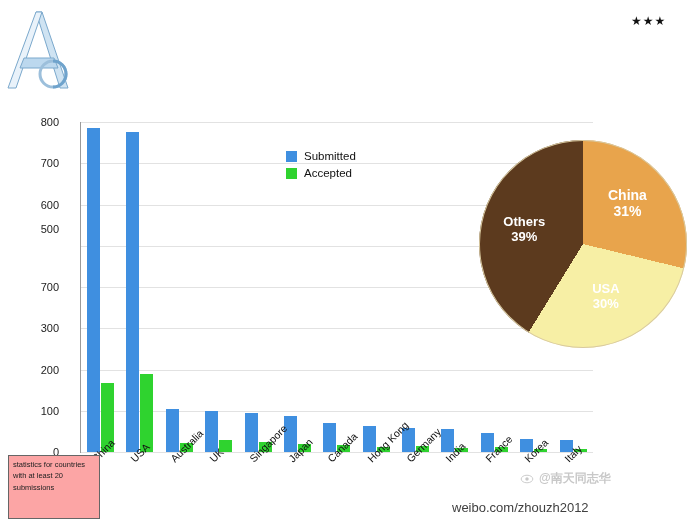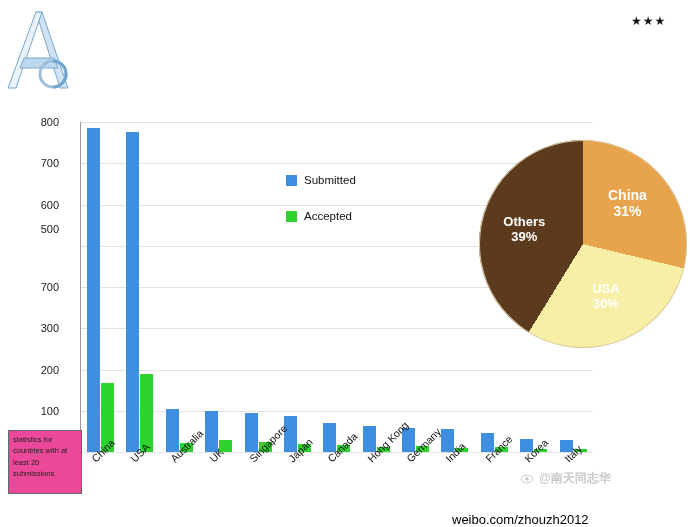--- a/index.html
+++ b/index.html
@@ -58,51 +58,51 @@
 
   .xlabel{
     position:absolute;top:100%;margin-top:4px;
     font-size:10.5px;color:#111;white-space:nowrap;
     transform-origin:left top;
     transform:rotate(-45deg);
   }
 
   
   .legend{position:absolute;left:205px;top:28px;font-size:11.5px;color:#111;}
-  .legend .row{display:flex;align-items:center;margin-bottom:5px;margin-top:24px;}
+  .legend .row{display:flex;align-items:center;margin-bottom:5px;}
   .legend .sw{width:11px;height:11px;margin-right:7px;display:inline-block;}
   .legend .sw.sub{background:#3f8fe0;}
   .legend .sw.acc{background:#2fd32f;}
 
   
   .pie-wrap{position:absolute;left:398px;top:18px;width:208px;height:208px;}
   .pie{width:208px;height:208px;border-radius:50%;
        background:conic-gradient(
          #e8a council 0deg 0deg);}
   .pie-label{position:absolute;font-weight:bold;text-align:center;line-height:1.15;}
   .pie-label .pct{display:block;font-weight:bold;}
 
   
   .stats-box{
-    position:absolute;left:8px;top:430px;width:74px;height:64px;
-    border:1px solid #666;background:#ec4899;
+    position:absolute;left:8px;top:455px;width:92px;height:64px;
+    border:1px solid #666;background:#fca5a5;
     font-size:7.5px;color:#222;line-height:1.5;padding:3px 4px;
     box-sizing:border-box;
   }
 
   
   .wm-weibo{
     position:absolute;left:520px;top:470px;
     font-size:12px;color:#c8c8c8;font-weight:bold;
     display:flex;align-items:center;gap:5px;
   }
   .wm-eye{width:14px;height:14px;}
   .wm-url{
-    position:absolute;left:452px;top:512px;
-    font-size:13px;color:#000000;
+    position:absolute;left:452px;top:500px;
+    font-size:13px;color:#404040;
   }
 </style>
 </head>
 <body>
 
 <div id="slide">
 
   <div class="logo">
     <svg width="72" height="88" viewBox="0 0 72 88">
       <polygon points="30,4 36,4 62,80 54,80" fill="#cfe3f2" stroke="#7aa8cc" stroke-width="1"></polygon>

